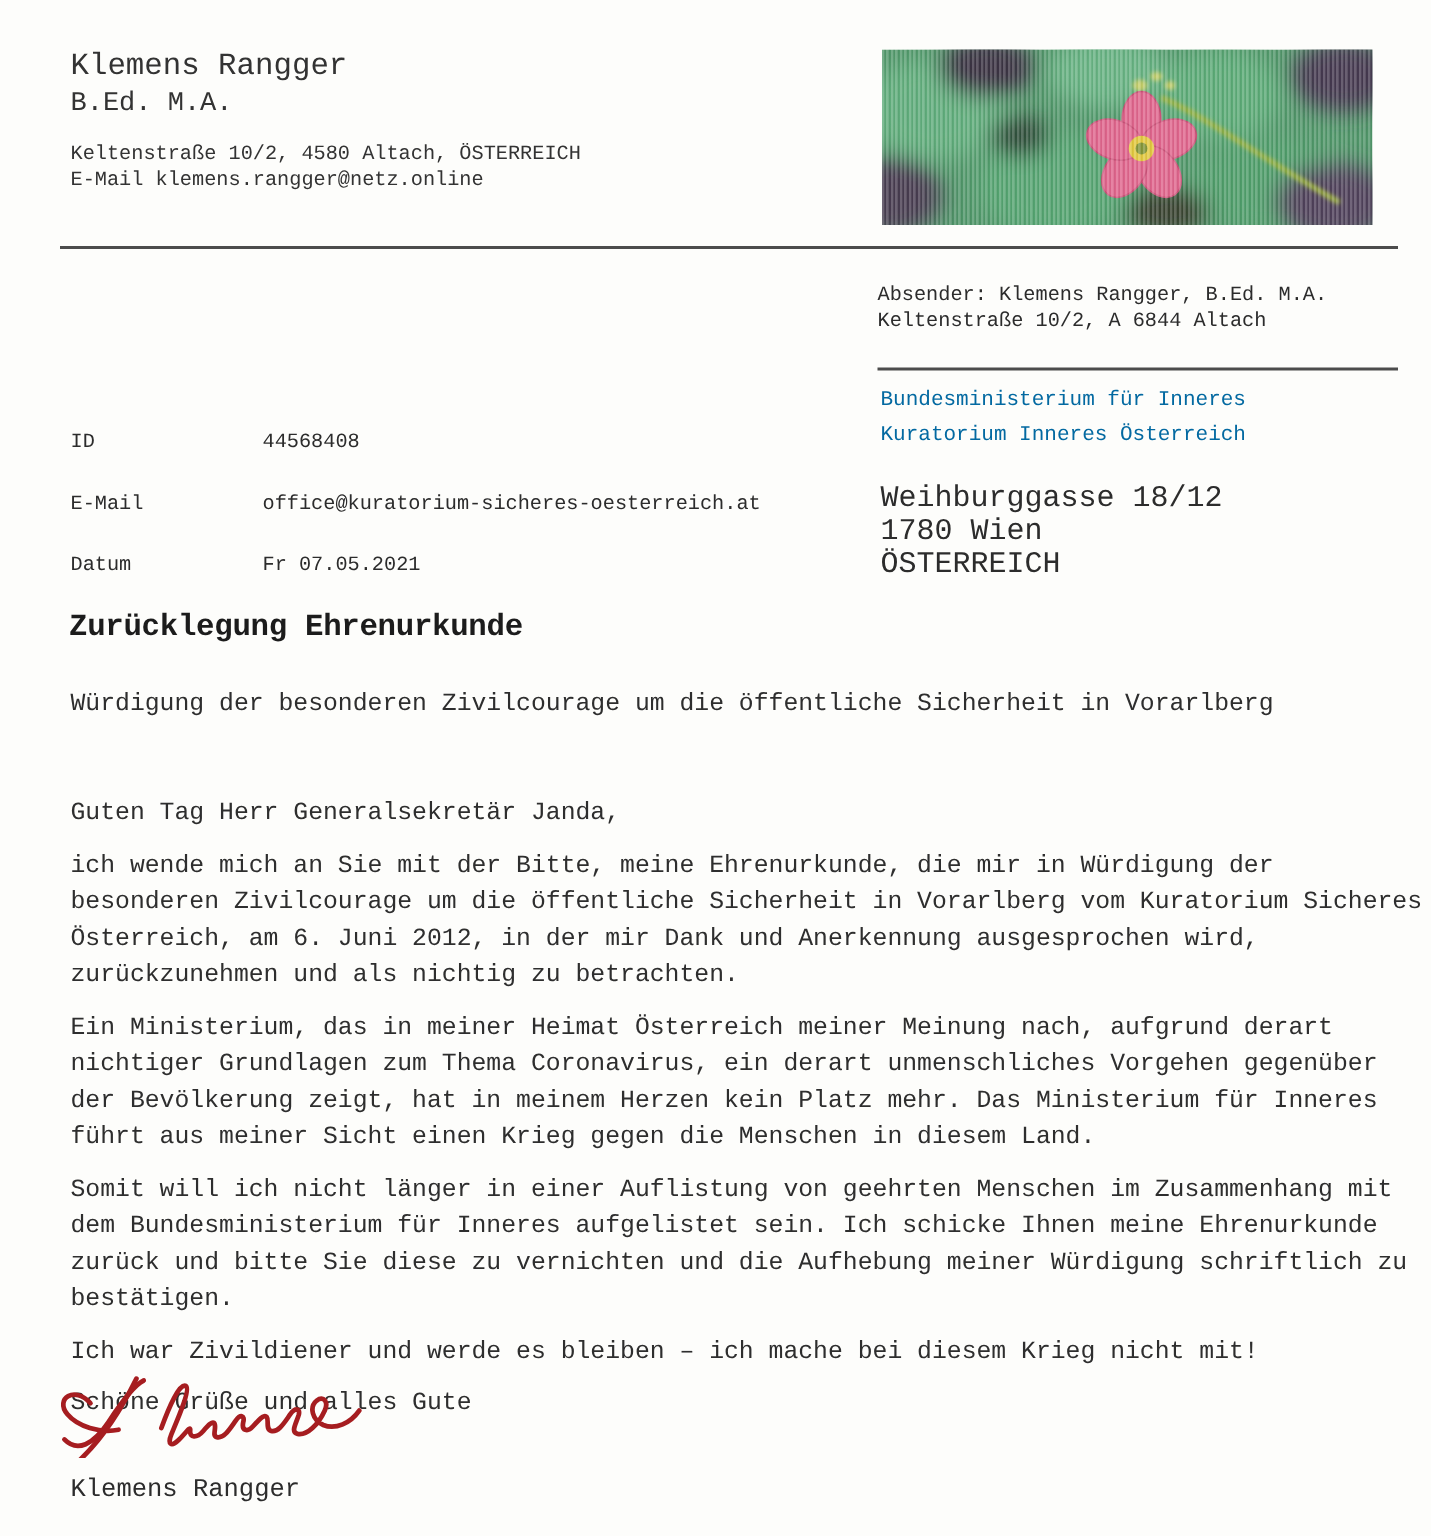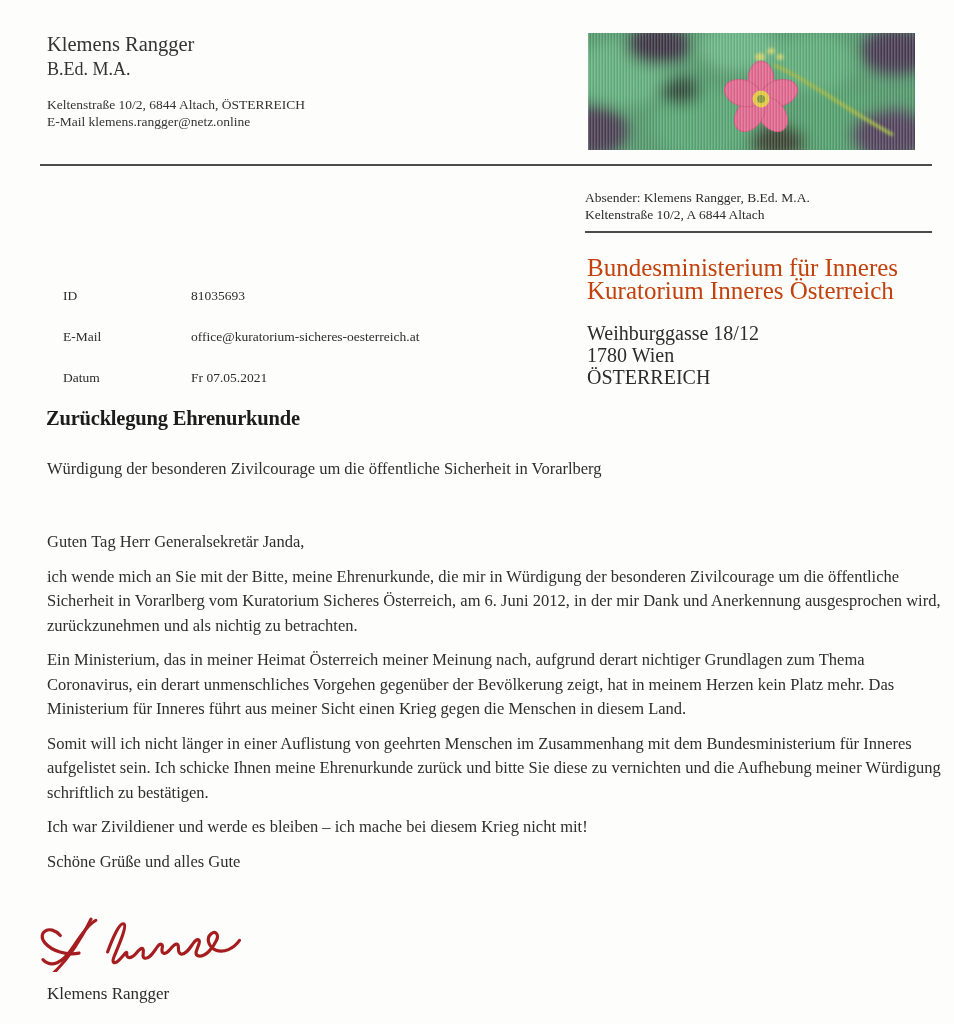--- a/index.html
+++ b/index.html
@@ -1,19 +1,19 @@
 <!DOCTYPE html>
 <html><head>
 <meta charset="utf-8">
 <style>
   html,body { margin:0; padding:0; background:#d9d9d9; }
   .page {
     position:relative; width:954px; height:1024px; margin:0 auto;
     background:#fdfdfb; overflow:hidden; color:#2e2e2e;
-    font-family:Liberation Serif, serif;
+    font-family:Liberation Mono, monospace;
   }
 
   
   .lh-left { position:absolute; left:47px; top:33px; }
   .lh-name { font-size:20.5px; color:#333; }
   .lh-degree { font-size:18px; color:#333; margin-top:3px; }
   .lh-contact { margin-top:17px; font-size:13.5px; line-height:16.5px; color:#333; }
 
   .photo {
     position:absolute; left:588px; top:33px; width:327px; height:117px;
@@ -29,34 +29,34 @@
 
   .rule-top {
     position:absolute; left:40px; top:164px; width:892px; height:2px;
     background:#4c4c4c;
   }
 
   
   .sender-block {
     position:absolute; left:585px; top:189px; width:347px;
     font-size:13.5px; line-height:17px; color:#2c2c2c;
-    padding-bottom:8px; border-bottom:2px solid #4c4c4c;
+    padding-bottom:22px; border-bottom:2px solid #4c4c4c;
   }
   .recipient-org {
     position:absolute; left:587px; top:256px;
-    font-size:25px; line-height:23px; color:#c2410c;
+    font-size:14px; line-height:23px; color:#0369a1;
   }
   .recipient-address {
     position:absolute; left:587px; top:322px;
     font-size:20px; line-height:22px; color:#2c2c2c;
   }
 
   
   .meta { position:absolute; left:47px; top:287px; }
-  .meta-row { display:flex; line-height:18px; margin-bottom:23px;margin-left:16px; }
+  .meta-row { display:flex; line-height:18px; margin-bottom:23px; }
   .meta-label { width:128px; font-size:13.5px; color:#2c2c2c; }
   .meta-value { font-size:13.5px; color:#2c2c2c; }
 
   
   .subject-title {
     position:absolute; left:46px; top:407px; margin:0;
     font-size:20.5px; font-weight:bold; letter-spacing:-0.2px; color:#1c1c1c;
   }
   .subject-subtitle {
     position:absolute; left:47px; top:459px;
@@ -77,21 +77,21 @@
 </style>
 </head>
 <body>
 
 <div class="page">
 
   <div class="lh-left">
     <div class="lh-name">Klemens Rangger</div>
     <div class="lh-degree">B.Ed. M.A.</div>
     <div class="lh-contact">
-      <div>Keltenstraße 10/2, 6844 Altach, ÖSTERREICH</div>
+      <div>Keltenstraße 10/2, 4580 Altach, ÖSTERREICH</div>
       <div>E-Mail klemens.rangger@netz.online</div>
     </div>
   </div>
 
   <div class="photo">
     <svg viewBox="0 0 327 117" preserveAspectRatio="none">
       <defs>
         <filter id="b6" x="-60%" y="-60%" width="220%" height="220%">
             <feGaussianBlur stdDeviation="7"></feGaussianBlur>
           </filter>
@@ -141,21 +141,21 @@
   </div>
 
   <div class="recipient-org">
     <div>Bundesministerium für Inneres</div>
     <div>Kuratorium Inneres Österreich</div>
   </div>
 
   <div class="meta">
     <div class="meta-row">
       <span class="meta-label">ID</span>
-      <span class="meta-value">81035693</span>
+      <span class="meta-value">44568408</span>
     </div>
     <div class="meta-row">
       <span class="meta-label">E-Mail</span>
       <span class="meta-value">office@kuratorium-sicheres-oesterreich.at</span>
     </div>
     <div class="meta-row">
       <span class="meta-label">Datum</span>
       <span class="meta-value">Fr 07.05.2021</span>
     </div>
   </div>

